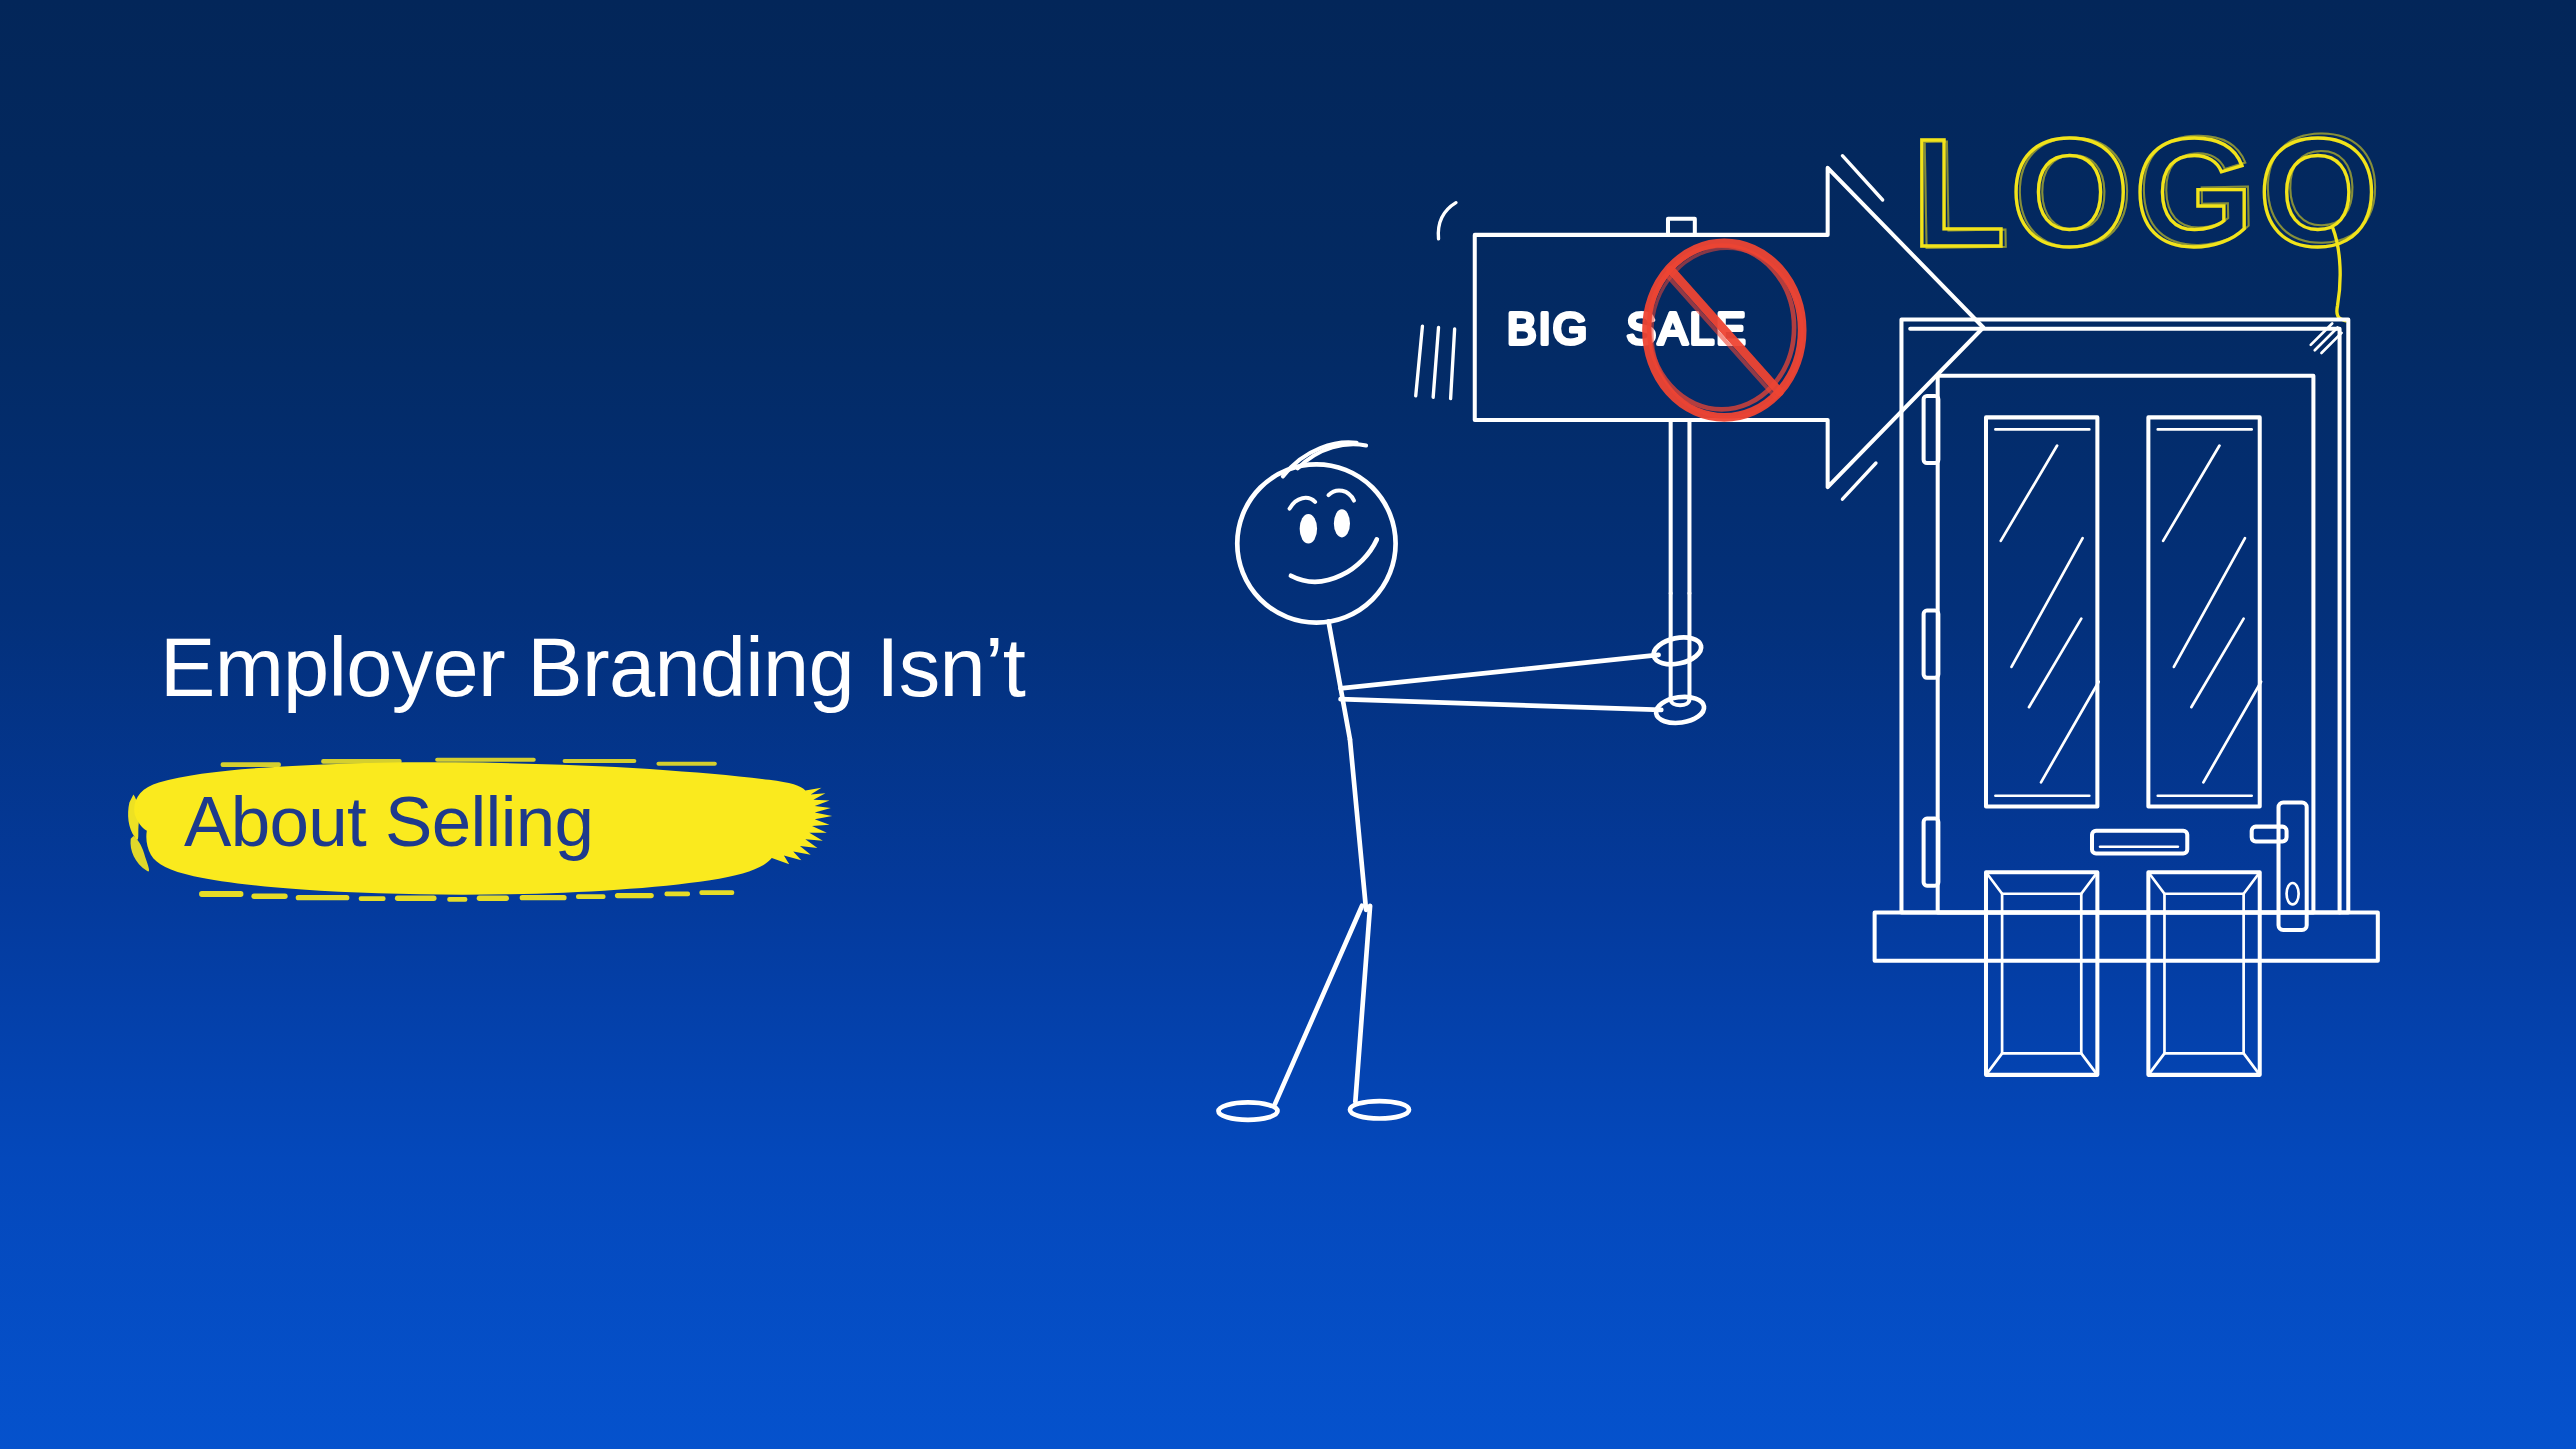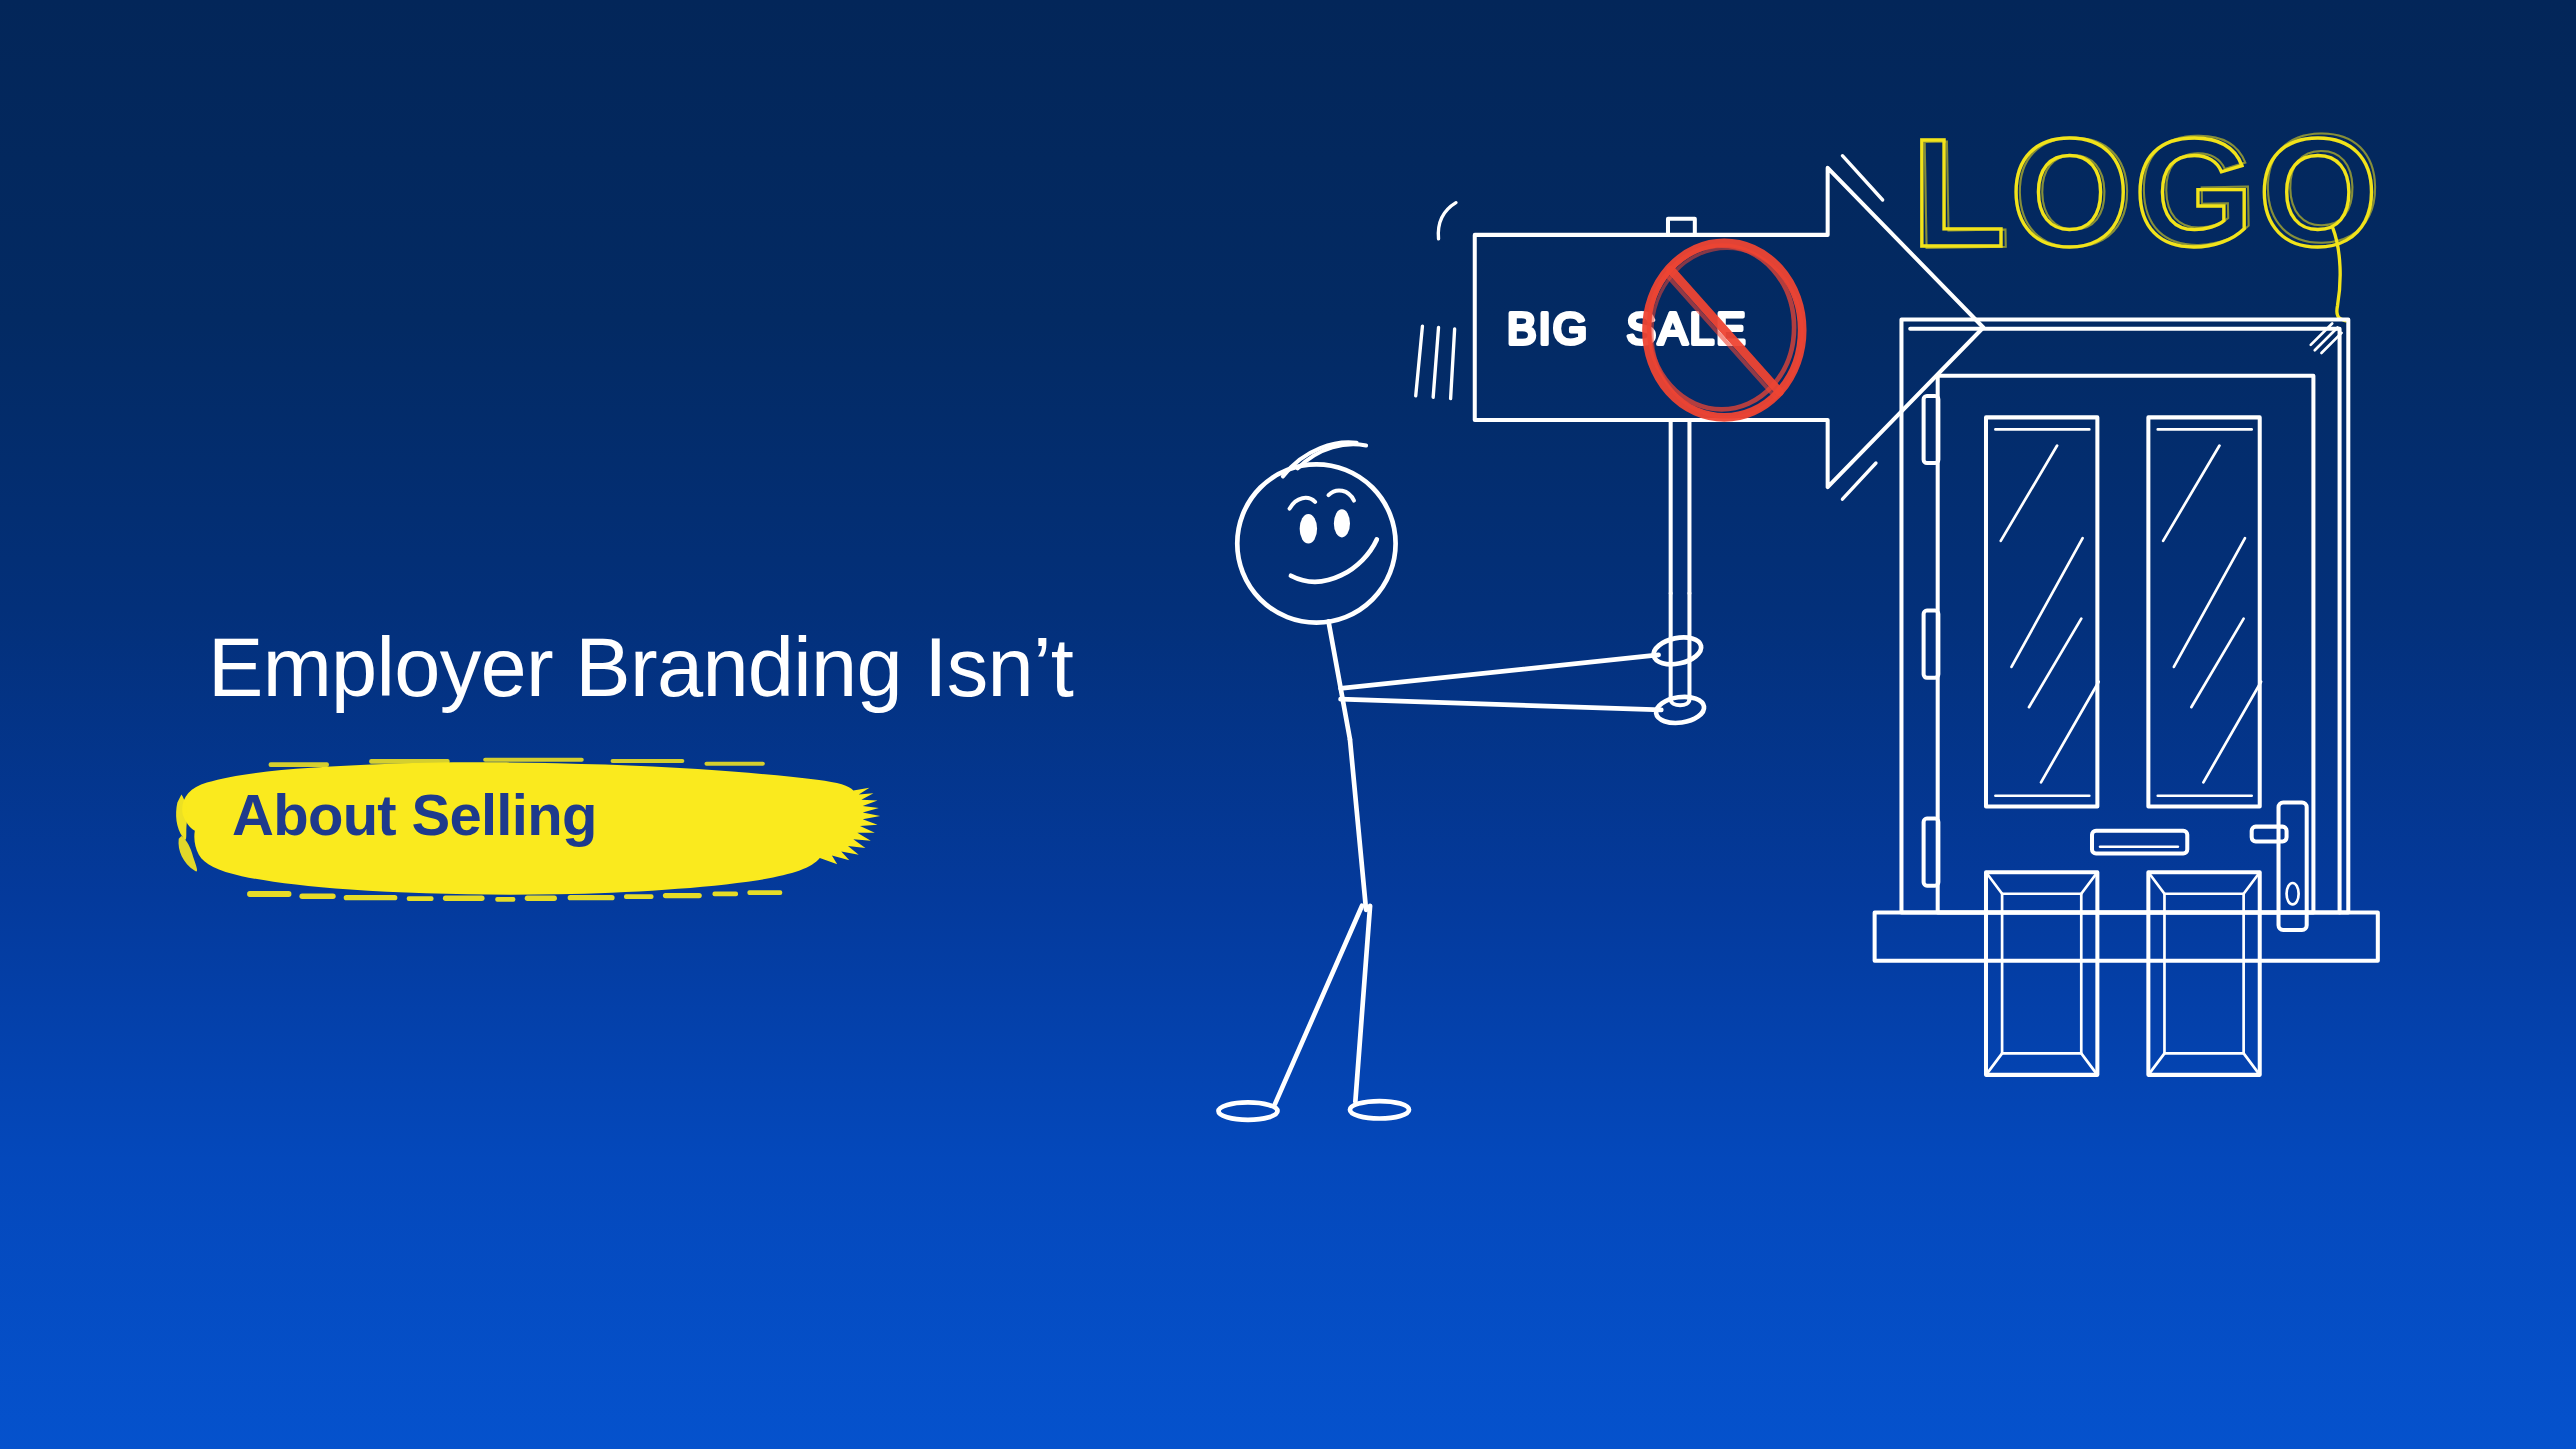--- a/index.html
+++ b/index.html
@@ -21,21 +21,20 @@
        #0448bb 80%,
        #0552cd 100%);
     overflow:hidden;
   }
   
   #headline-block {
     position:absolute;
     left:160px;
     top:624px;
     width:1006px;
-    margin-left:48px;
   }
   #headline {
     font-size:83px;
     line-height:1.05;
     font-weight:400;
     color:#ffffff;
     letter-spacing:-0.7px;
     white-space:nowrap;
   }
   #subheadline-wrap {
@@ -49,22 +48,22 @@
     left:-40px;
     top:0;
     width:798px;
     height:154px;
     pointer-events:none;
   }
   #subheadline {
     position:absolute;
     left:24px;
     top:28px;
-    font-size:58px;
-    font-weight:700;
+    font-size:71px;
+    font-weight:400;
     color:#1e3a8c;
     letter-spacing:-0.7px;
     white-space:nowrap;
   }
   
   #illustration {
     position:absolute;
     left:1197px;
     top:114px;
     width:1315px;

